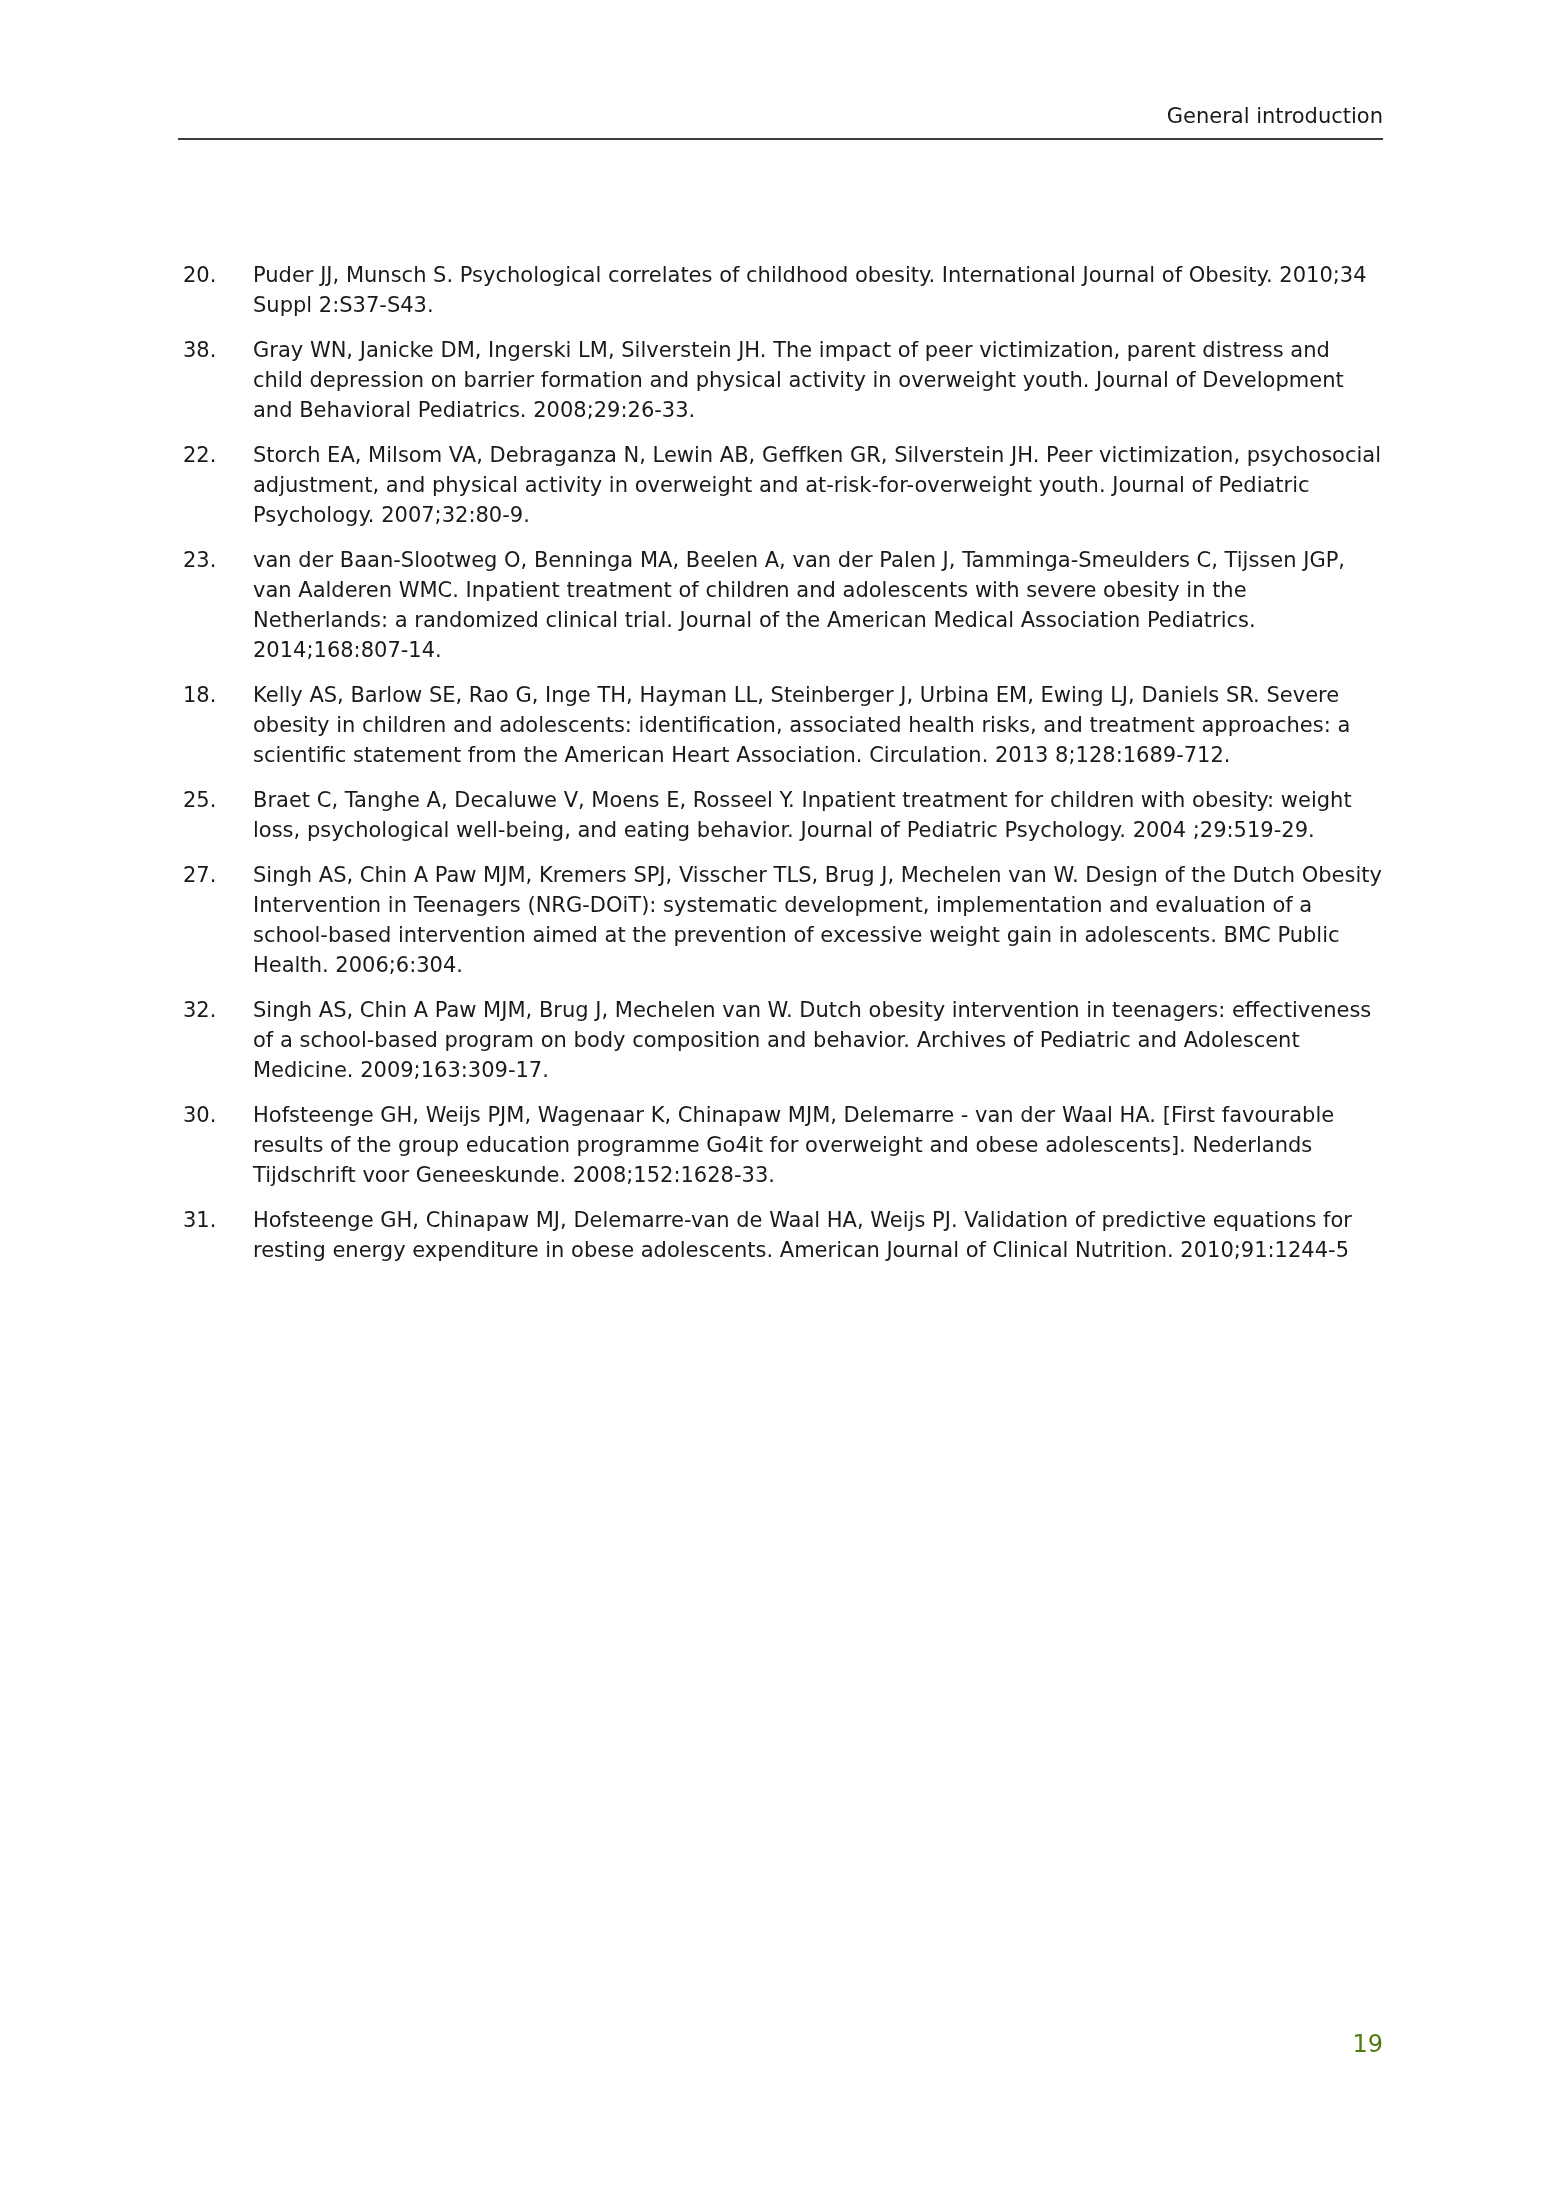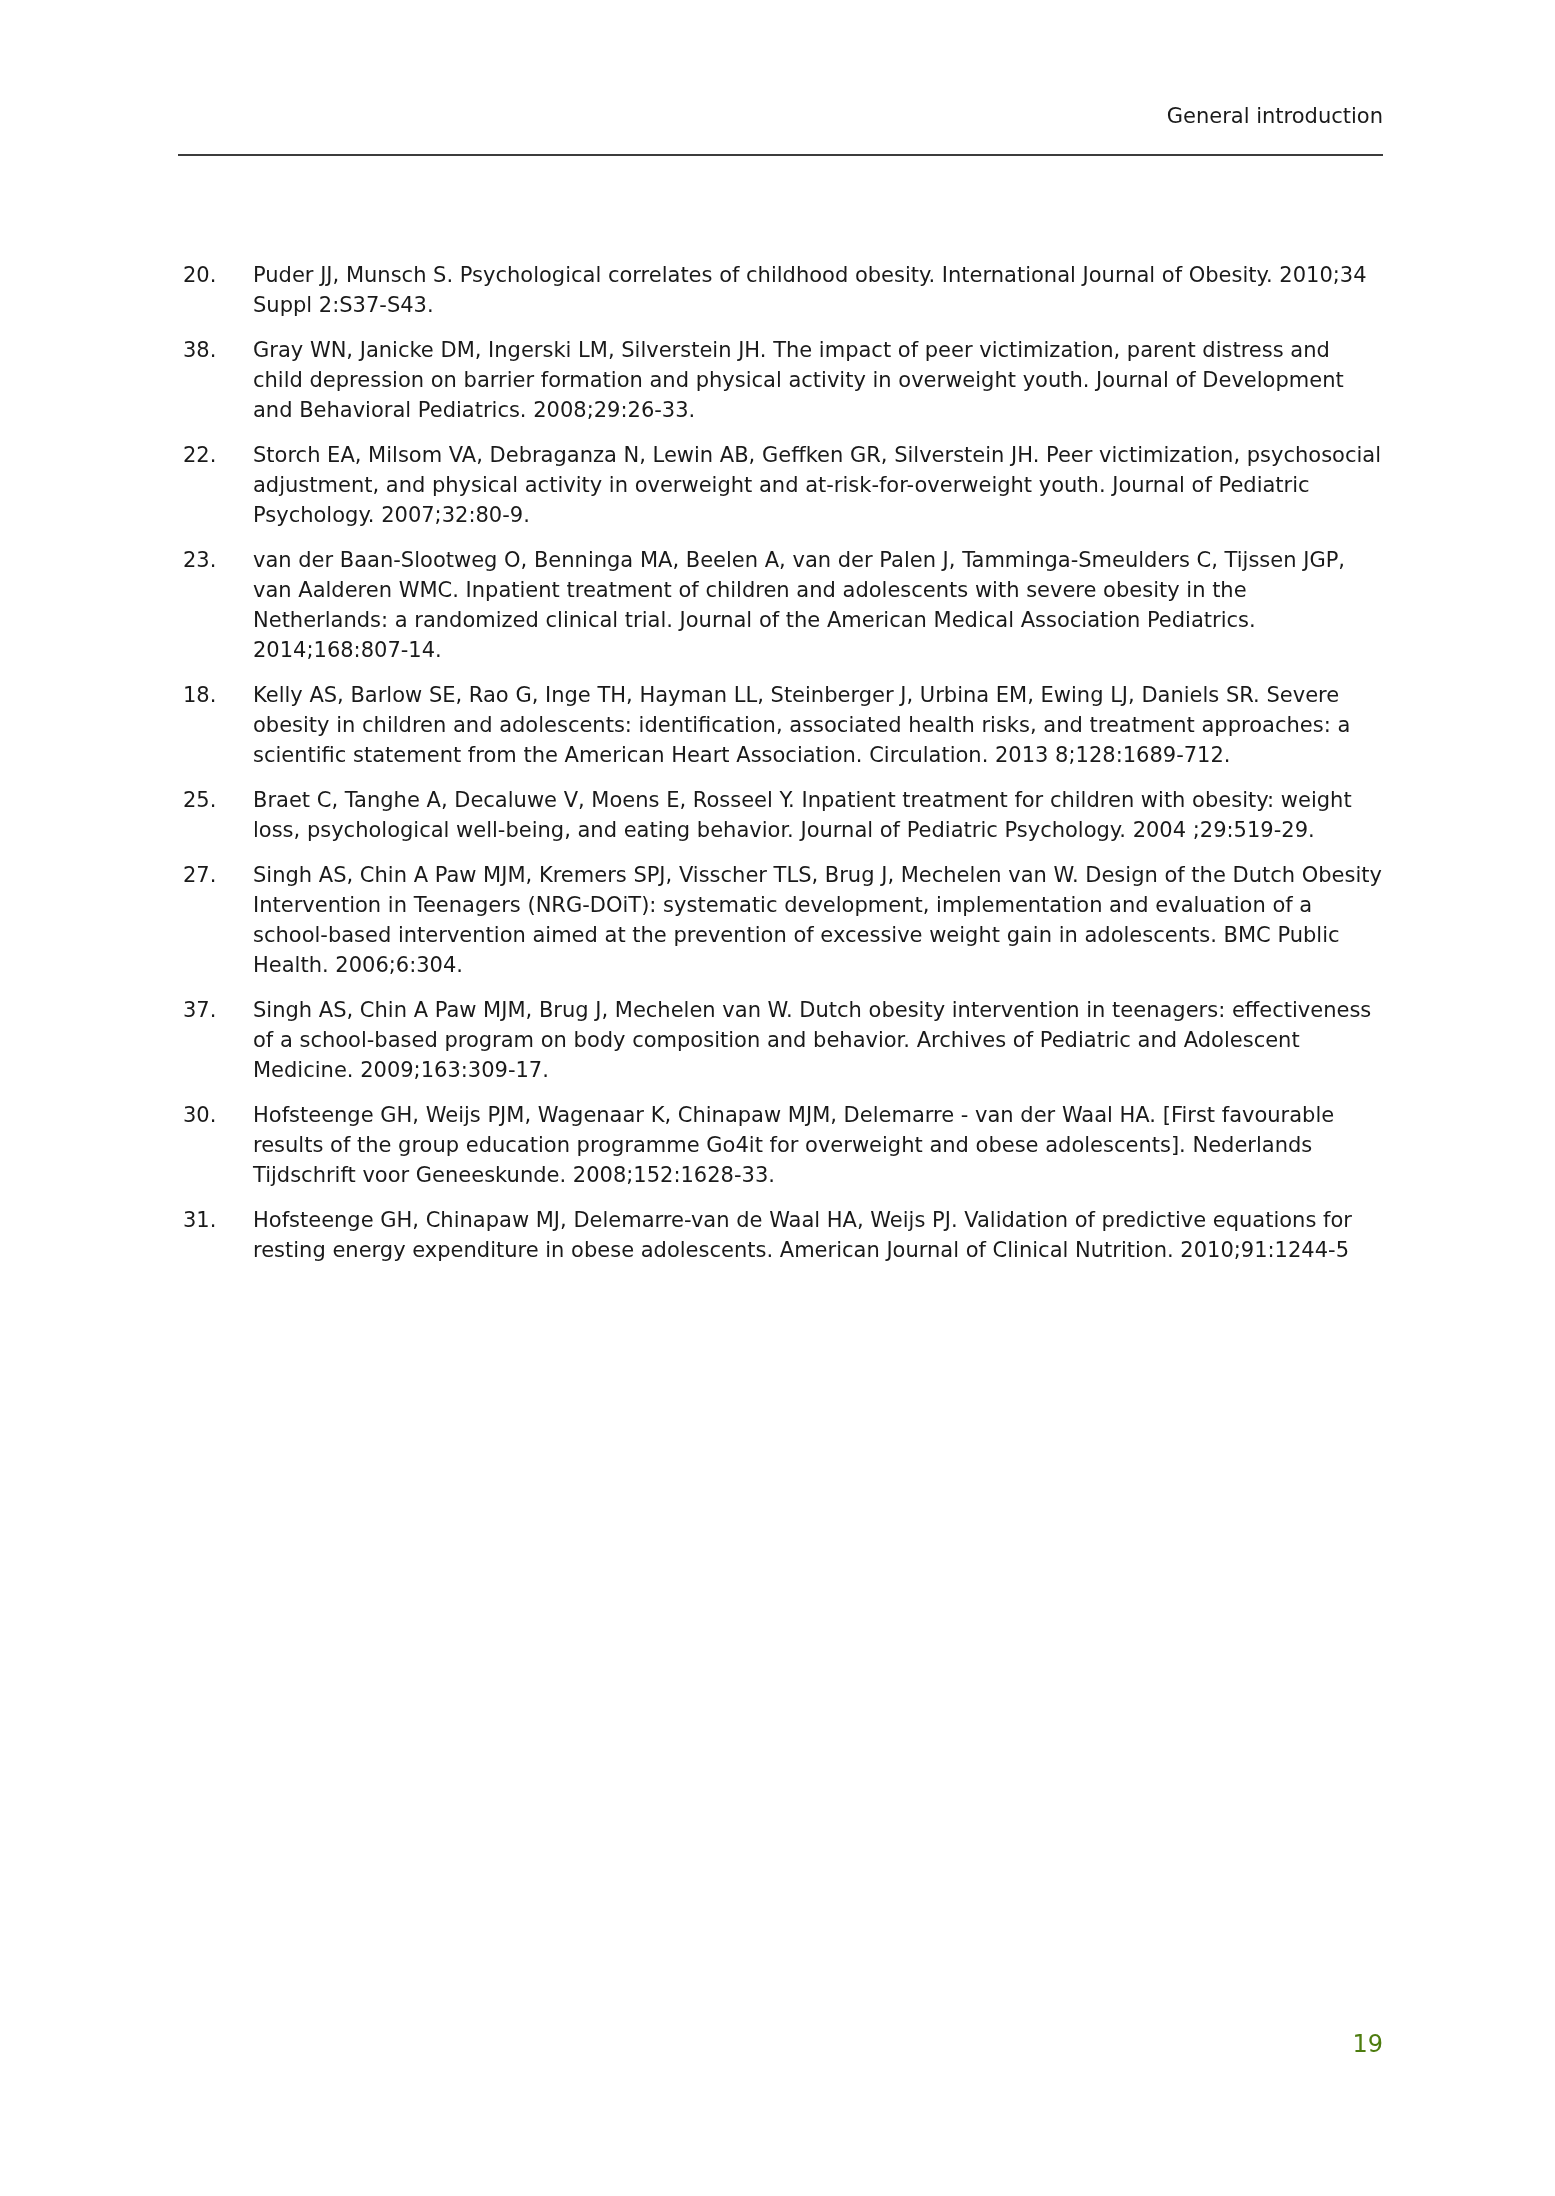--- a/index.html
+++ b/index.html
@@ -18,21 +18,21 @@
     position: absolute;
     inset: 0;
   }
   .header {
     position: absolute;
     top: 104px;
     left: 178px;
     right: 172px;
     text-align: right;
     font-size: 21px;
-    padding-bottom: 26px;
+    padding-bottom: 10px;
     border-bottom: 2px solid #3c3c3c;
     color: #1a1a1a;
   }
   .refs {
     position: absolute;
     top: 260px;
     left: 183px;
     right: 170px;
   }
   .ref-item {
@@ -99,21 +99,21 @@
       <span class="ref-text">Braet C, Tanghe A, Decaluwe V, Moens E, Rosseel Y. Inpatient treatment for children with obesity: weight loss, psychological well-being, and eating behavior. Journal of Pediatric Psychology. 2004 ;29:519-29.</span>
     </div>
 
 
     <div class="ref-item">
       <span class="ref-num">27.</span>
       <span class="ref-text">Singh AS, Chin A Paw MJM, Kremers SPJ, Visscher TLS, Brug J, Mechelen van W. Design of the Dutch Obesity Intervention in Teenagers (NRG-DOiT): systematic development, implementation and evaluation of a school-based intervention aimed at the prevention of excessive weight gain in adolescents. BMC Public Health. 2006;6:304.</span>
     </div>
 
     <div class="ref-item">
-      <span class="ref-num">37.</span>
+      <span class="ref-num">32.</span>
       <span class="ref-text">Singh AS, Chin A Paw MJM, Brug J, Mechelen van W. Dutch obesity intervention in teenagers: effectiveness of a school-based program on body composition and behavior. Archives of Pediatric and Adolescent Medicine. 2009;163:309-17.</span>
     </div>
 
 
     <div class="ref-item">
       <span class="ref-num">30.</span>
       <span class="ref-text">Hofsteenge GH, Weijs PJM, Wagenaar K, Chinapaw MJM, Delemarre - van der Waal HA. [First favourable results of the group education programme Go4it for overweight and obese adolescents]. Nederlands Tijdschrift voor Geneeskunde. 2008;152:1628-33.</span>
     </div>
 
     <div class="ref-item">

